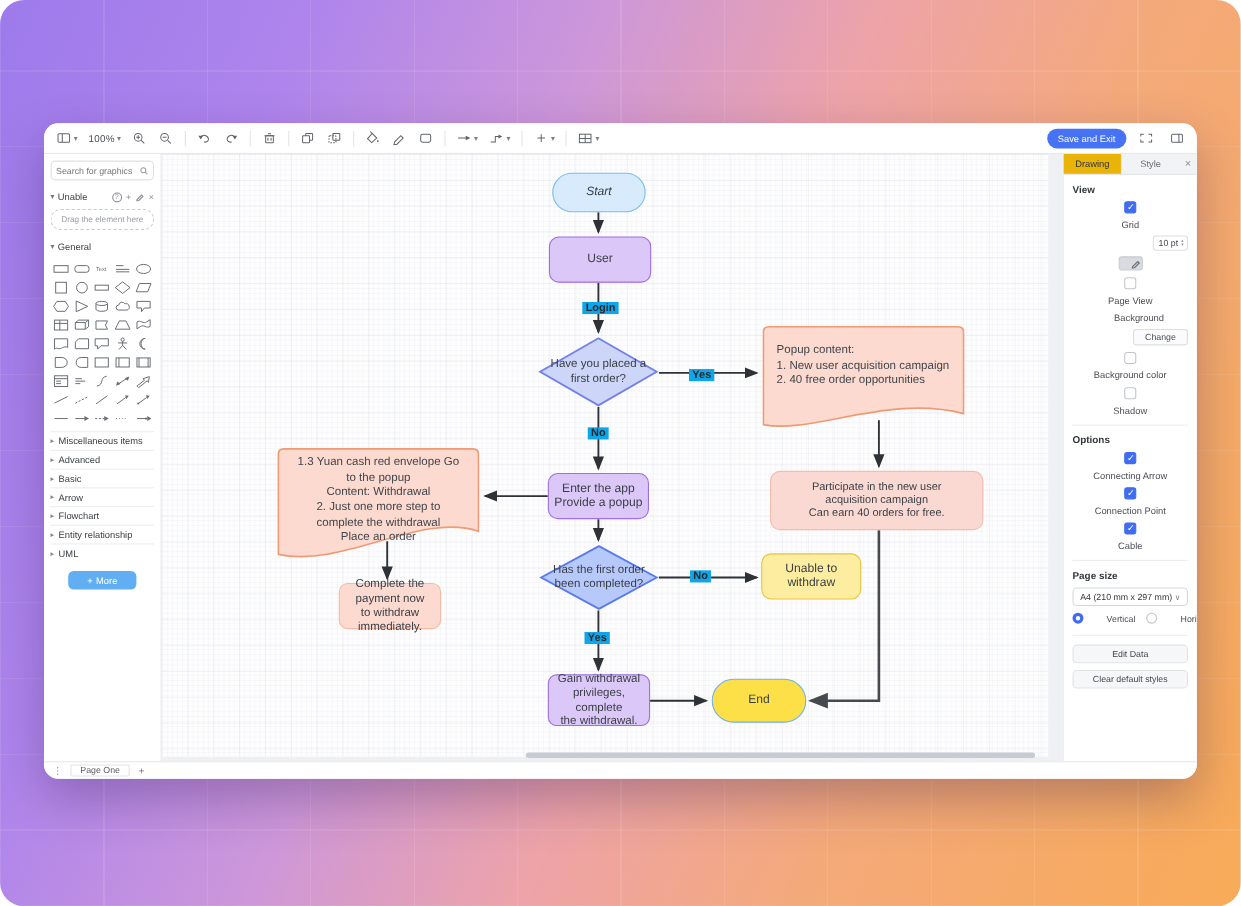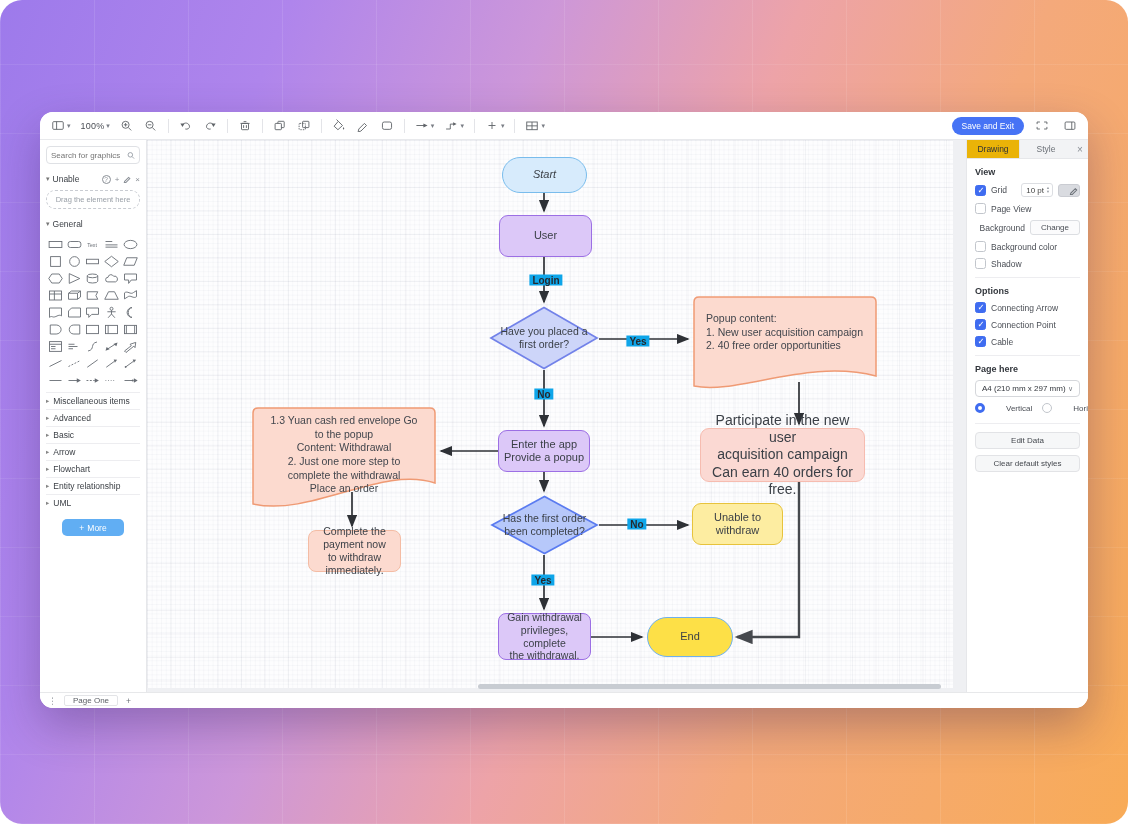--- a/index.html
+++ b/index.html
@@ -87,21 +87,21 @@
   .arrows { position:absolute; inset:0; pointer-events:none; }
 
   
   .rpanel { width:122px; flex:0 0 122px; border-left:1px solid #e6e7ea; background:#fff; font-size:8.5px; color:#4a4e55; }
   .rtabs { display:flex; align-items:stretch; height:19px; background:#f2f3f5; border-bottom:1px solid #e6e7ea; }
   .rtab { flex:1; display:flex; align-items:center; justify-content:center; font-size:8.5px; color:#6a6f76; }
   .rtab.active { background:#eab308; color:#2f3338; border-right:1px solid #e6e7ea; }
   .rtab-close { width:16px; display:flex; align-items:center; justify-content:center; color:#8a8f96; font-size:10px; }
   .rp-body { padding:8px 8px 0 8px; }
   .rp-title { font-size:9px; color:#33373d; font-weight:bold; margin-bottom:6px; }
-  .rp-row { display:flex; align-items:center; gap:5px; margin-bottom:6px; }
+  .rp-row { display:flex; align-items:center; gap:5px; margin-bottom:6px;flex-direction:column; }
   .cb { width:11px; height:11px; border:1px solid #c2c6cc; border-radius:2.5px; background:#fff; flex:0 0 11px; }
   .cb.checked { background:#3f6cf0; border-color:#3f6cf0; position:relative; }
   .cb.checked::after { content:"✓"; position:absolute; left:1.5px; top:-1px; color:#fff; font-size:8.5px; }
   .gridsize { margin-left:auto; display:flex; align-items:center; border:1px solid #dcdee2; border-radius:3px;
     height:14px; padding:0 2px 0 4px; font-size:8px; color:#444; gap:2px; }
   .stepper { display:flex; flex-direction:column; font-size:4px; color:#9a9fa6; line-height:1; }
   .swatch { width:22px; height:13px; background:#d9dbe0; border:1px solid #caccd2; border-radius:3px; position:relative; }
   .swatch svg { position:absolute; right:1px; top:1px; width:9px; height:9px; }
   .swatch svg * { stroke:#6a6f76; stroke-width:1.2; fill:none; }
   .indent { margin-left:16px;justify-content:flex-end; }
@@ -652,21 +652,21 @@
           <svg viewBox="0 0 109 60">
               <polygon points="54.5,1.5 107,30 54.5,58.5 2,30" fill="#b7c8fa" stroke="#5a7bf0" stroke-width="1.7"></polygon>
             </svg>
           <div class="dia-text">Has the first order
 been completed?</div>
         </div>
 
         <div class="node n-yellow" style="left:545px;top:363px;width:91px;height:42px;">Unable to
 withdraw</div>
 
-        <div class="node n-pink" style="left:553px;top:288px;width:165px;height:54px;font-size:14px;">Participate in the new user
+        <div class="node n-pink" style="left:553px;top:288px;width:194px;height:54px;font-size:10px;">Participate in the new user
 acquisition campaign
 Can earn 40 orders for free.</div>
 
         <div class="node n-purple" style="left:351px;top:473px;width:93px;height:47px;font-size:10.5px;border-radius:8px;">Gain withdrawal
 privileges, complete
 the withdrawal.</div>
 
         <div class="node n-blue" style="left:500px;top:477px;width:86px;height:40px;border-radius:20px;background:#fde047;border-color:#6fb0ec;">End</div>
 
         <div class="edge-label" style="left:399px;top:140px;">Login</div>
@@ -728,21 +728,21 @@
               <div class="rp-row">
                 <span class="cb checked"></span>
                 <span>Connection Point</span>
               </div>
               <div class="rp-row">
                 <span class="cb checked"></span>
                 <span>Cable</span>
               </div>
             </div>
           <div class="rp-divider"></div>
-          <div class="rp-title">Page here</div>
+          <div class="rp-title">Page size</div>
           <div class="pg-select">
             <span>A4 (210 mm x 297 mm)</span>
             <span class="chev">∨</span>
           </div>
           <div class="radio-row">
             <span class="radio">
               <span class="rdot sel"></span>
               <span>Vertical</span>
             </span>
             <span class="radio">

